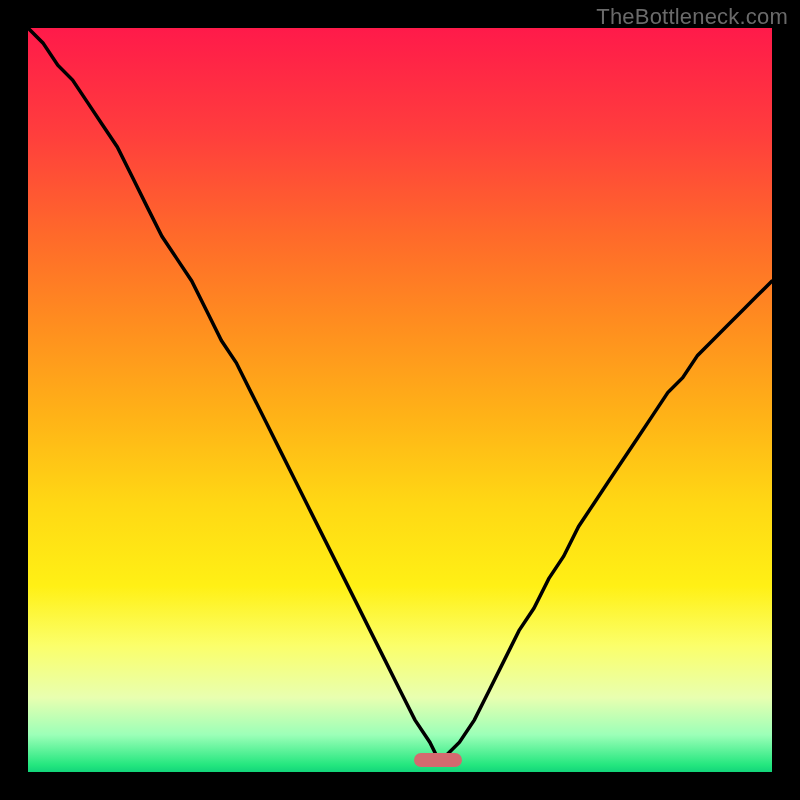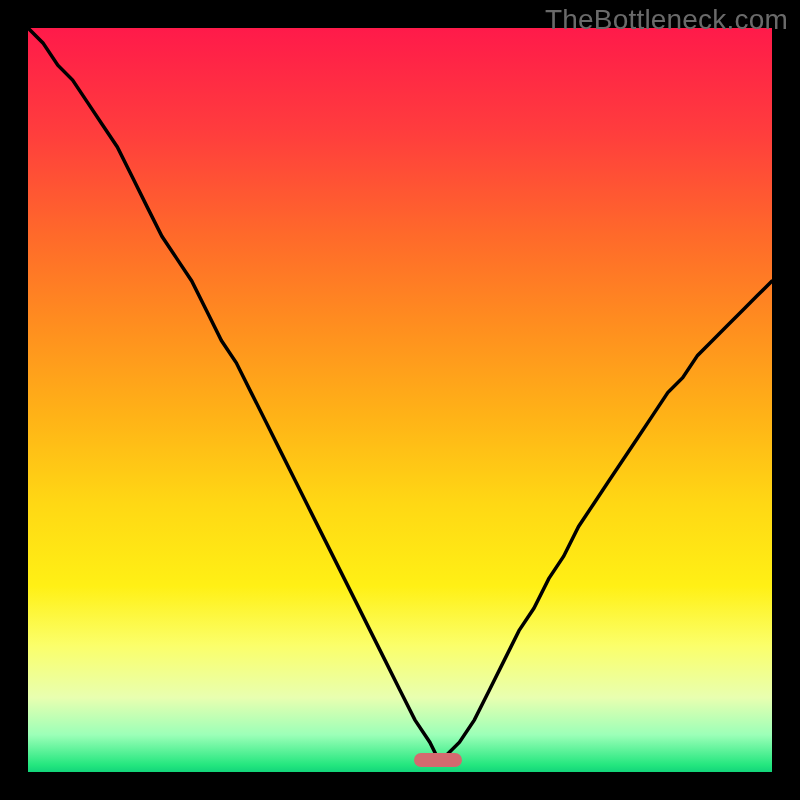--- a/index.html
+++ b/index.html
@@ -15,21 +15,21 @@
     position: relative;
     width: 800px;
     height: 800px;
     background: #000;
   }
   .watermark {
     position: absolute;
     top: 4px;
     right: 12px;
     color: #6a6a6a;
-    font-size: 28px;
+    font-size: 22px;
     font-weight: 400;
     letter-spacing: 0.2px;
     z-index: 20;
   }
   .plot {
     position: absolute;
     left: 28px;
     top: 28px;
     width: 744px;
     height: 744px;

